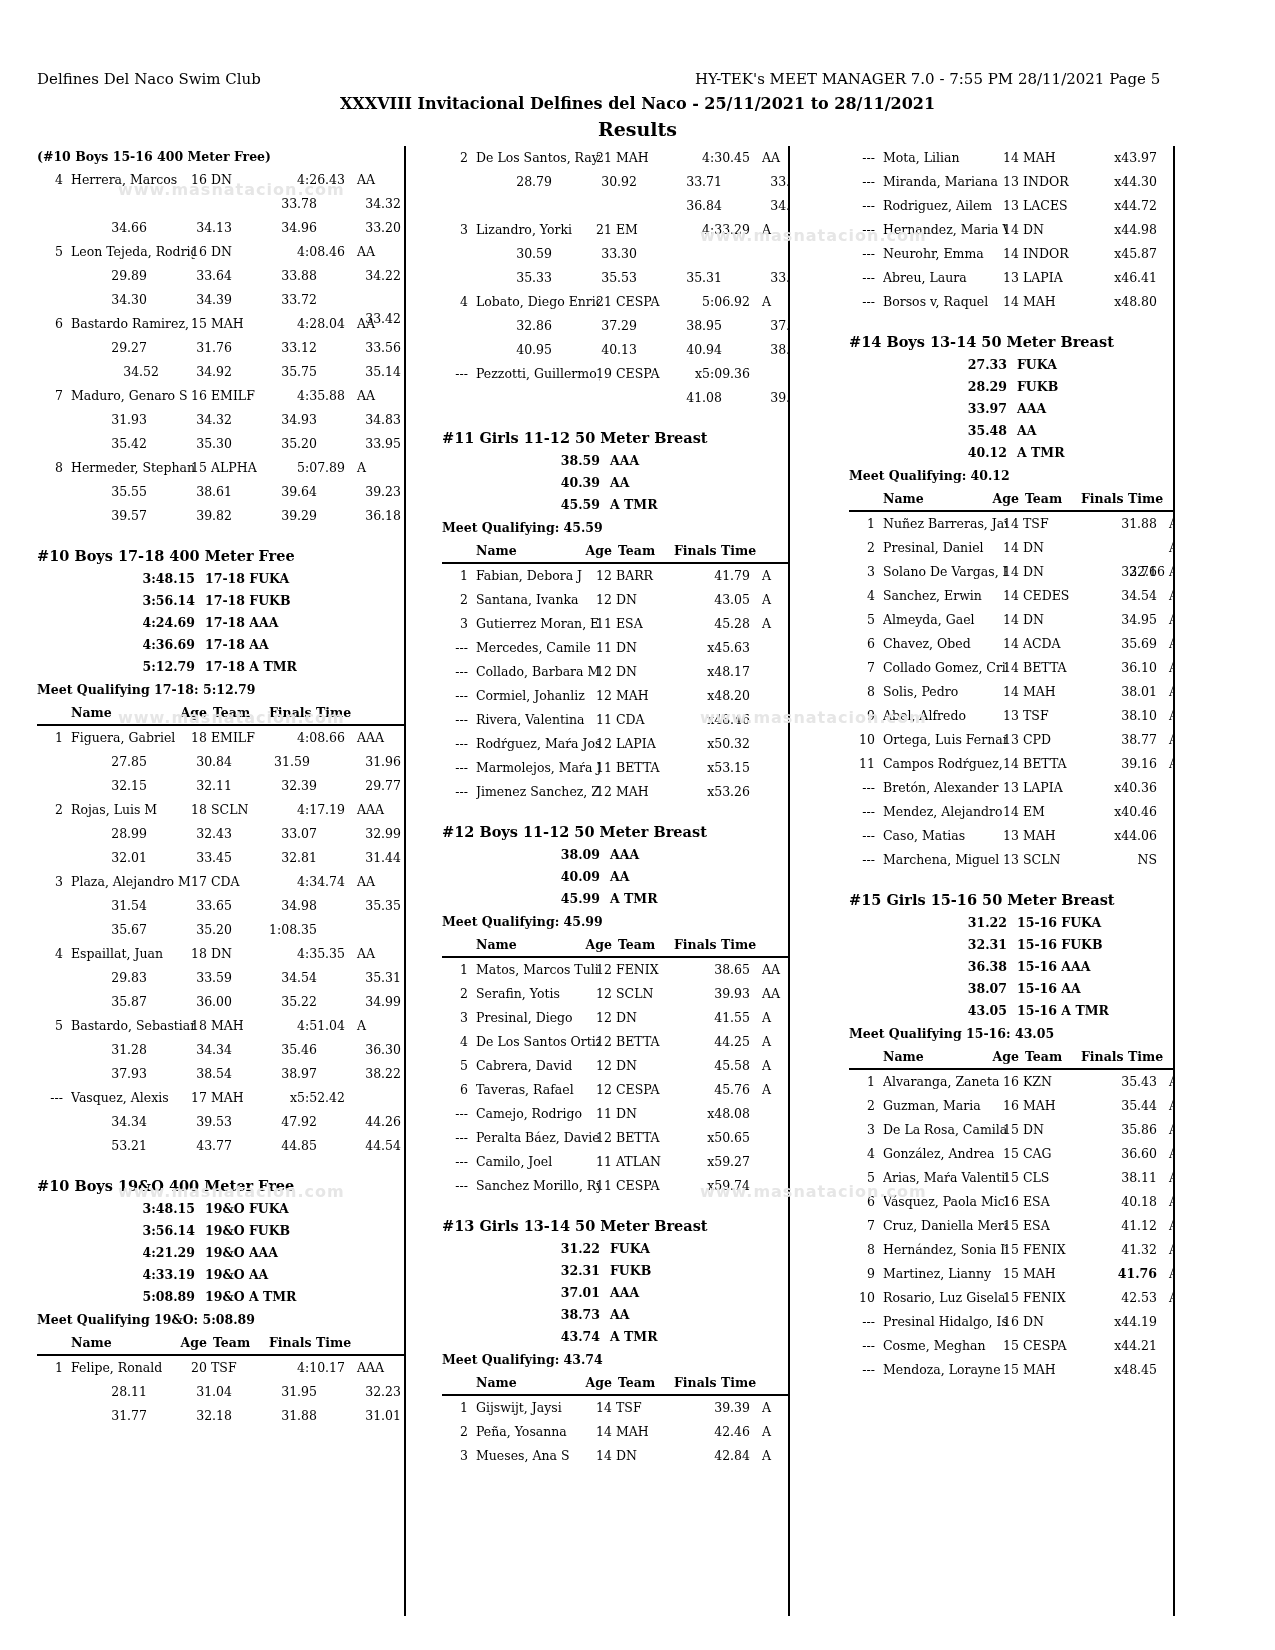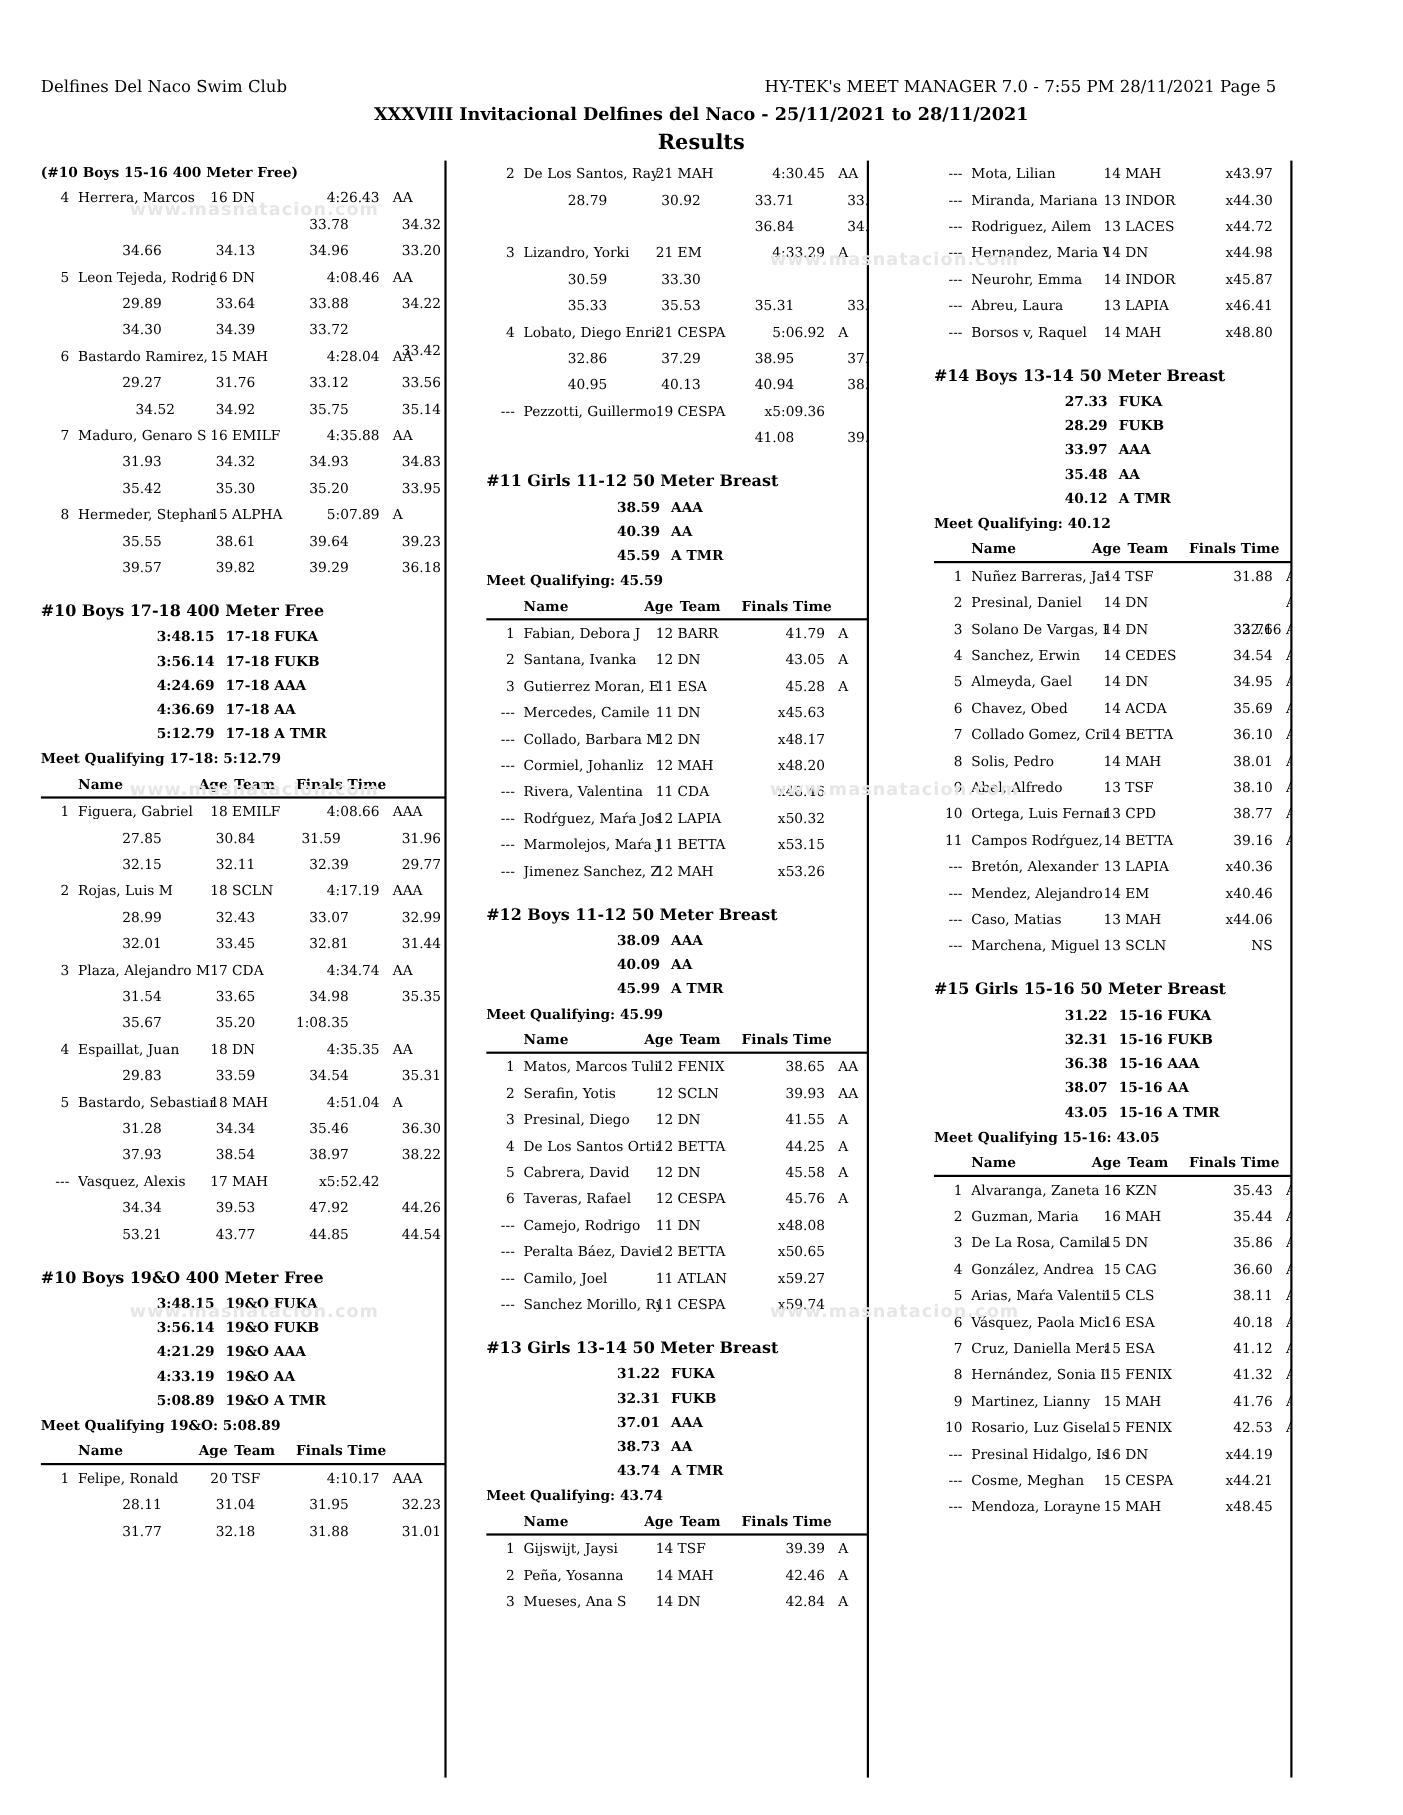--- a/index.html
+++ b/index.html
@@ -239,20 +239,26 @@
       <span style="left: 236px; width: 72px; text-align: right;">4:35.35</span>
       <span style="left: 320px; width: 40px;">AA</span>
     </div>
     <div class="row">
       <span style="left: 60px; width: 50px; text-align: right;">29.83</span>
       <span style="left: 145px; width: 50px; text-align: right;">33.59</span>
       <span style="left: 230px; width: 50px; text-align: right;">34.54</span>
       <span style="left: 314px; width: 50px; text-align: right;">35.31</span>
     </div>
     <div class="row">
+      <span style="left: 60px; width: 50px; text-align: right;">35.87</span>
+      <span style="left: 145px; width: 50px; text-align: right;">36.00</span>
+      <span style="left: 230px; width: 50px; text-align: right;">35.22</span>
+      <span style="left: 314px; width: 50px; text-align: right;">34.99</span>
+    </div>
+    <div class="row">
       <span style="left: 0px; width: 26px; text-align: right;">5</span>
       <span class="name" style="left: 34px; width: 124px;">Bastardo, Sebastian</span>
       <span style="left: 152px; width: 18px; text-align: right;">18</span>
       <span style="left: 174px; width: 70px;">MAH</span>
       <span style="left: 236px; width: 72px; text-align: right;">4:51.04</span>
       <span style="left: 320px; width: 40px;">A</span>
     </div>
     <div class="row">
       <span style="left: 60px; width: 50px; text-align: right;">31.28</span>
       <span style="left: 145px; width: 50px; text-align: right;">34.34</span>
@@ -963,21 +969,21 @@
       <span style="left: 152px; width: 18px; text-align: right;">15</span>
       <span style="left: 174px; width: 70px;">FENIX</span>
       <span style="left: 236px; width: 72px; text-align: right;">41.32</span>
       <span style="left: 320px; width: 40px;">A</span>
     </div>
     <div class="row">
       <span style="left: 0px; width: 26px; text-align: right;">9</span>
       <span class="name" style="left: 34px; width: 124px;">Martinez, Lianny</span>
       <span style="left: 152px; width: 18px; text-align: right;">15</span>
       <span style="left: 174px; width: 70px;">MAH</span>
-      <span style="left: 236px; width: 72px; text-align: right;">41.76</span>
+      <span style="left: 236px; width: 72px; text-align: right; font-weight: bold;">41.76</span>
       <span style="left: 320px; width: 40px;">A</span>
     </div>
     <div class="row">
       <span style="left: 0px; width: 26px; text-align: right;">10</span>
       <span class="name" style="left: 34px; width: 124px;">Rosario, Luz Gisela</span>
       <span style="left: 152px; width: 18px; text-align: right;">15</span>
       <span style="left: 174px; width: 70px;">FENIX</span>
       <span style="left: 236px; width: 72px; text-align: right;">42.53</span>
       <span style="left: 320px; width: 40px;">A</span>
     </div>

